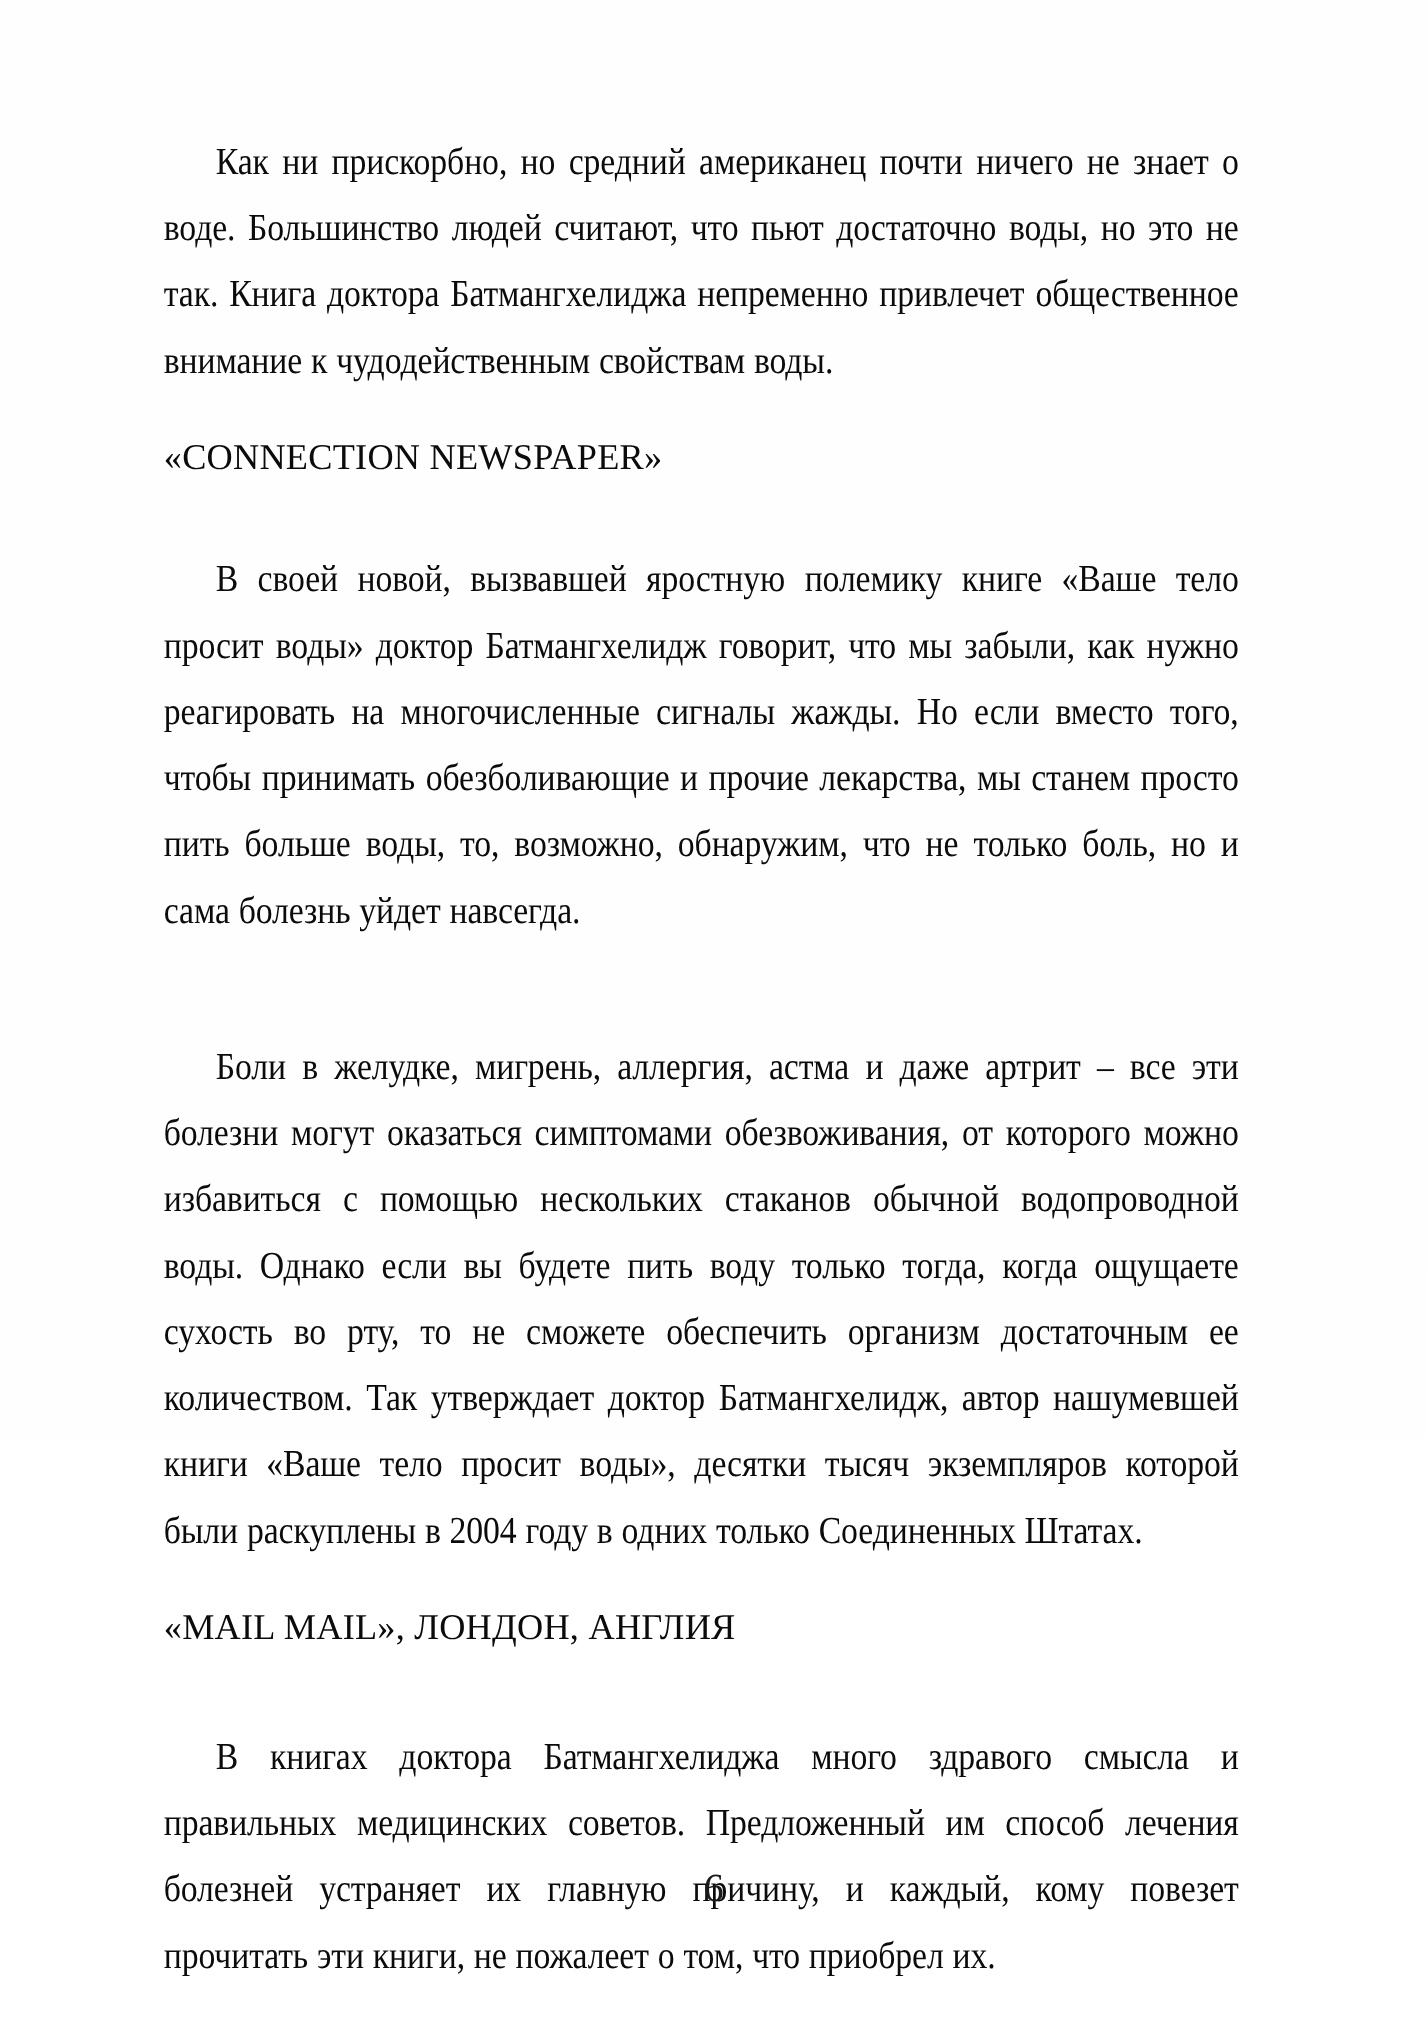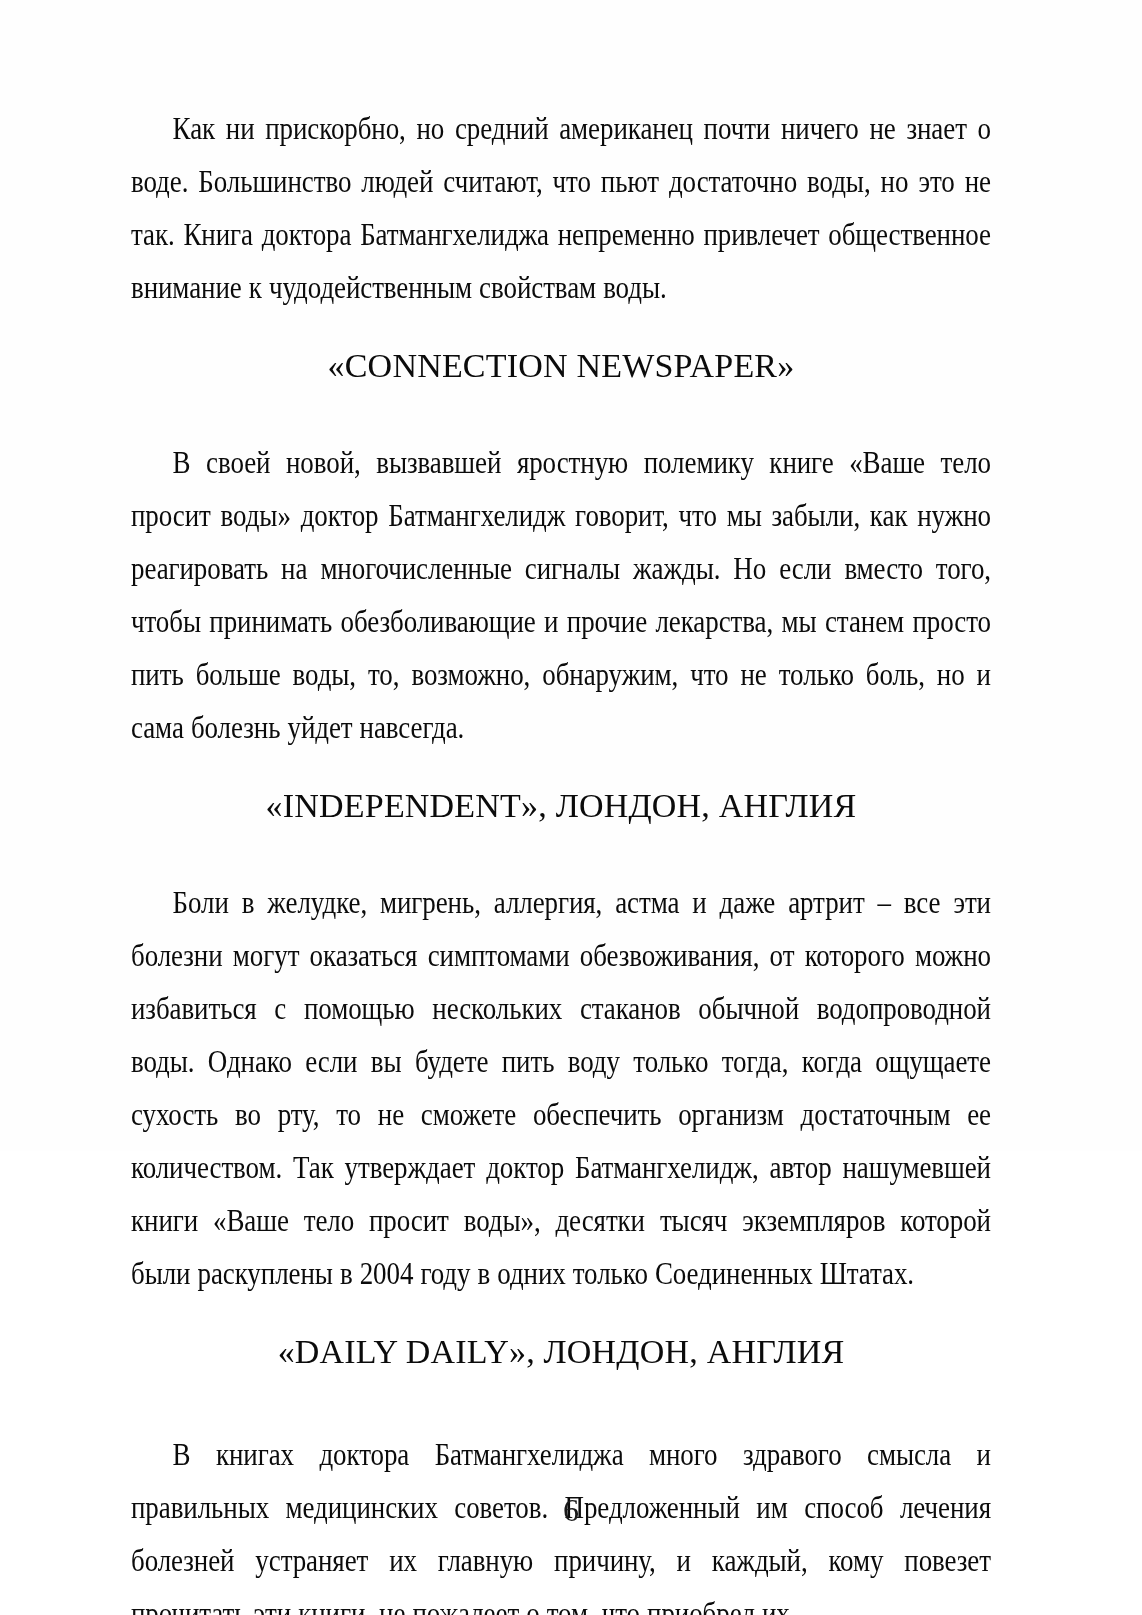--- a/index.html
+++ b/index.html
@@ -48,23 +48,23 @@
     transform-origin: left top;
     width: 112.99%;
     letter-spacing: -0.1px;
     word-spacing: 0.5px;
     hyphens: none;
   }
 
   
   .attrib {
     font-family: "Liberation Serif", "DejaVu Serif", serif;
-    font-size: 34px;
+    font-size: 29px;
     line-height: 50px;
-    text-align: center;
+    text-align: left;
     margin: 0;
     letter-spacing: 0.2px;
     white-space: nowrap;
   }
 
   .gap-sm { height: 26px; }
   .gap-md { height: 46px; }
   .gap-lg { height: 52px; }
 
   .folio {
@@ -85,27 +85,26 @@
   <div class="textblock">
 
     <p class="para">Как ни прискорбно, но средний американец почти ничего не знает о воде. Большинство людей считают, что пьют достаточно воды, но это не так. Книга доктора Батмангхелиджа непременно привлечет общественное внимание к чудодейственным свойствам воды.</p>
     <div class="gap-sm"></div>
     <p class="attrib">«CONNECTION NEWSPAPER»</p>
 
     <div class="gap-md"></div>
 
     <p class="para">В своей новой, вызвавшей яростную полемику книге «Ваше тело просит воды» доктор Батмангхелидж говорит, что мы забыли, как нужно реагировать на многочисленные сигналы жажды. Но если вместо того, чтобы принимать обезболивающие и прочие лекарства, мы станем просто пить больше воды, то, возможно, обнаружим, что не только боль, но и сама болезнь уйдет навсегда.</p>
     <div class="gap-sm"></div>
-    <p class="attrib">«INDEPENDENT», ЛОНДОН, АНГЛИЯ</p>
 
     <div class="gap-md"></div>
 
     <p class="para">Боли в желудке, мигрень, аллергия, астма и даже артрит – все эти болезни могут оказаться симптомами обезвоживания, от которого можно избавиться с помощью нескольких стаканов обычной водопроводной воды. Однако если вы будете пить воду только тогда, когда ощущаете сухость во рту, то не сможете обеспечить организм достаточным ее количеством. Так утверждает доктор Батмангхелидж, автор нашумевшей книги «Ваше тело просит воды», десятки тысяч экземпляров которой были раскуплены в 2004 году в одних только Соединенных Штатах.</p>
     <div class="gap-sm"></div>
-    <p class="attrib">«DAILY DAILY», ЛОНДОН, АНГЛИЯ</p>
+    <p class="attrib">«MAIL MAIL», ЛОНДОН, АНГЛИЯ</p>
 
     <div class="gap-lg"></div>
 
     <p class="para">В книгах доктора Батмангхелиджа много здравого смысла и правильных медицинских советов. Предложенный им способ лечения болезней устраняет их главную причину, и каждый, кому повезет прочитать эти книги, не пожалеет о том, что приобрел их.</p>
 
   </div>
 
   <div class="folio">6</div>
 </div>
 

